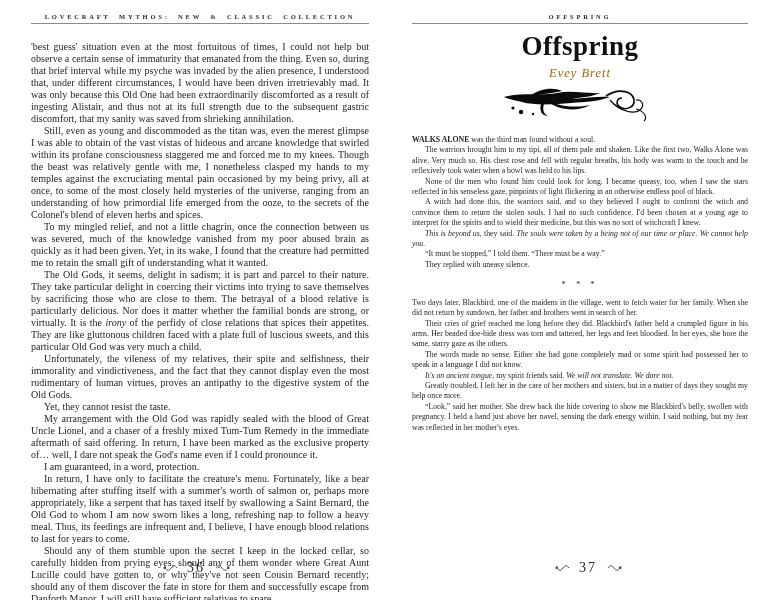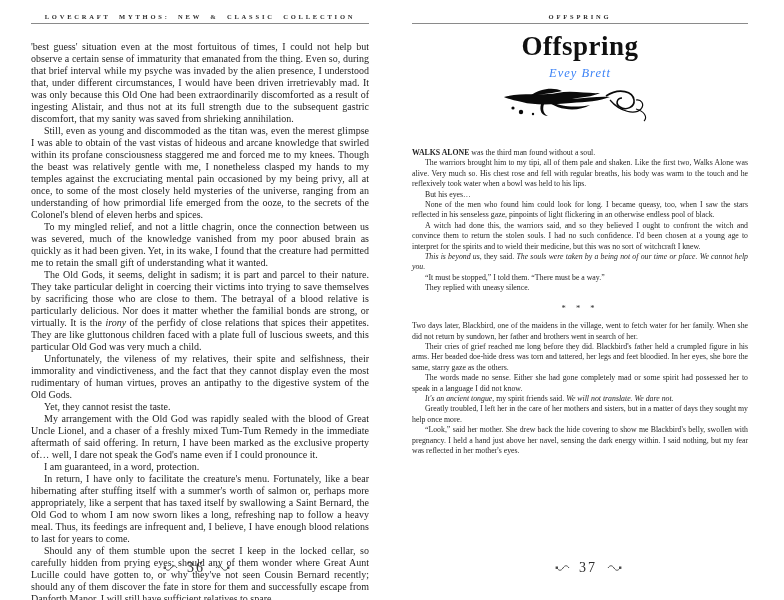--- a/index.html
+++ b/index.html
@@ -22,41 +22,41 @@
     letter-spacing:2.8px;
     word-spacing:4px;
     color:#2a2a2a;
     padding-bottom:3px;
     white-space:nowrap;
   }
   .head-rule { border-bottom:1px solid #8a8a8a; }
 
   .body-text { text-align:justify; margin-top:17px; }
   .page-left  .body-text { font-size:10px; line-height:12px; }
-  .page-right .body-text { font-size:7.8px; line-height:10.4px; margin-top:24px; }
+  .page-right .body-text { font-size:7.8px; line-height:10.4px; margin-top:11px; }
   .para { text-indent:0; }
   .para.ind { text-indent:13px; }
   .it { font-style:italic; }
   .bd { font-weight:bold; }
 
   .title-block { margin-top:8px; }
   .story-title {
     text-align:center;
     font-size:27px;
     line-height:28px;
     font-weight:bold;
     letter-spacing:0.5px;
     color:#101010;
   }
   .story-author {
     text-align:center;
     font-style:italic;
     font-size:12.5px;
     letter-spacing:1px;
-    color:#3b82f6;
+    color:#a16207;
     margin-top:6px;
   }
   .ornament-wrap { text-align:center; margin-top:3px; height:40px; }
 
   .scene-divider {
     text-align:center;
     font-size:8.5px;
     letter-spacing:4px;
     color:#2a2a2a;
     margin:9px 0 8px 0;
@@ -136,21 +136,20 @@
           <circle cx="21" cy="28" r="2.2" fill="#0a0a0a"></circle>
           <circle cx="33" cy="30" r="1.2" fill="#0a0a0a"></circle>
         </svg>
       </div>
     </div>
 
     <div class="body-text">
       <div>
           <p class="para"><span class="bd">WALKS ALONE</span><span> was the third man found without a soul.</span></p>
           <p class="para ind"><span>The warriors brought him to my tipi, all of them pale and shaken. Like the first two, Walks Alone was alive. Very much so. His chest rose and fell with regular breaths, his body was warm to the touch and he reflexively took water when a bowl was held to his lips.</span></p>
-          <p class="para ind"><span>But his eyes…</span></p>
           <p class="para ind"><span>None of the men who found him could look for long. I became queasy, too, when I saw the stars reflected in his senseless gaze, pinpoints of light flickering in an otherwise endless pool of black.</span></p>
           <p class="para ind"><span>A witch had done this, the warriors said, and so they believed I ought to confront the witch and convince them to return the stolen souls. I had no such confidence. I'd been chosen at a young age to interpret for the spirits and to wield their medicine, but this was no sort of witchcraft I knew.</span></p>
           <p class="para ind"><span class="it">This is beyond us</span><span>, they said. </span><span class="it">The souls were taken by a being not of our time or place. We cannot help you.</span></p>
           <p class="para ind"><span>“It must be stopped,” I told them. “There must be a way.”</span></p>
           <p class="para ind"><span>They replied with uneasy silence.</span></p>
         </div>
       <div class="scene-divider">* * *</div>
       <div>
           <p class="para"><span>Two days later, Blackbird, one of the maidens in the village, went to fetch water for her family. When she did not return by sundown, her father and brothers went in search of her.</span></p>
           <p class="para ind"><span>Their cries of grief reached me long before they did. Blackbird's father held a crumpled figure in his arms. Her beaded doe-hide dress was torn and tattered, her legs and feet bloodied. In her eyes, she bore the same, starry gaze as the others.</span></p>

